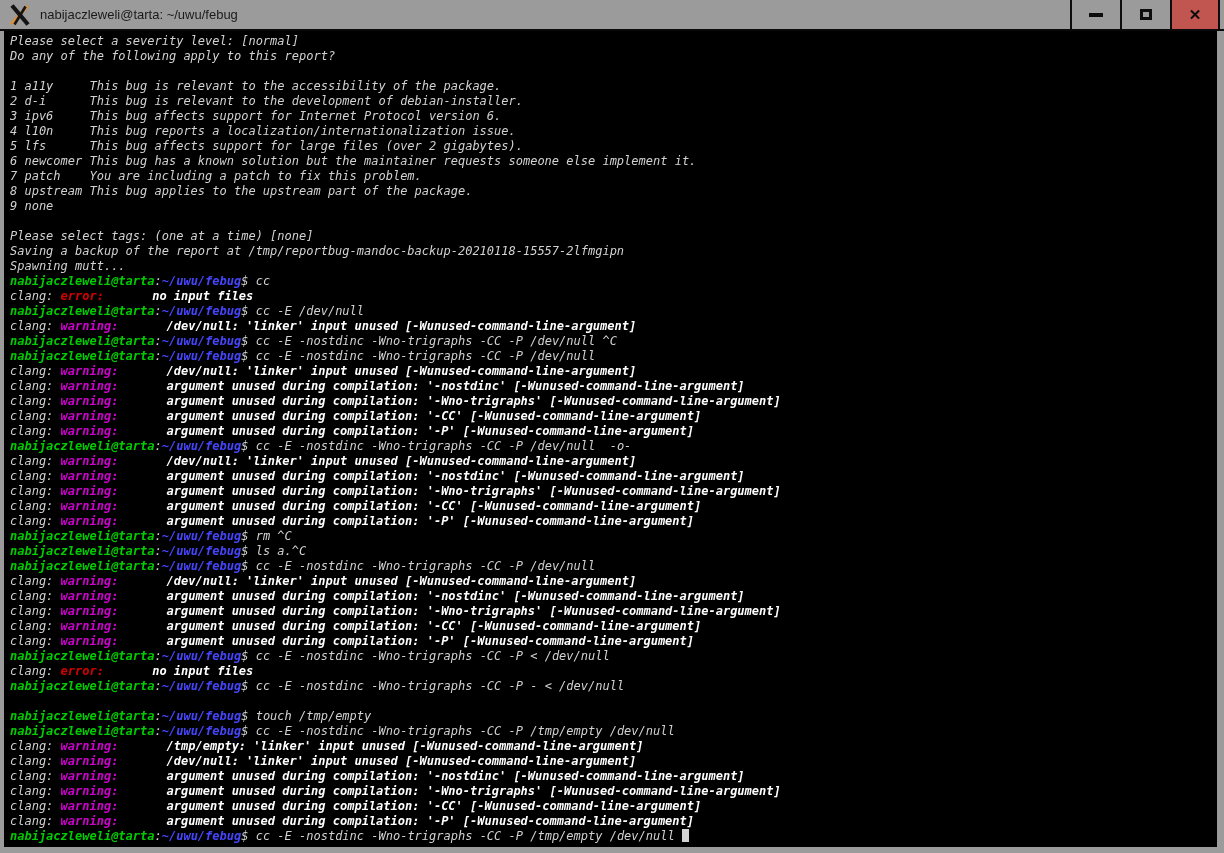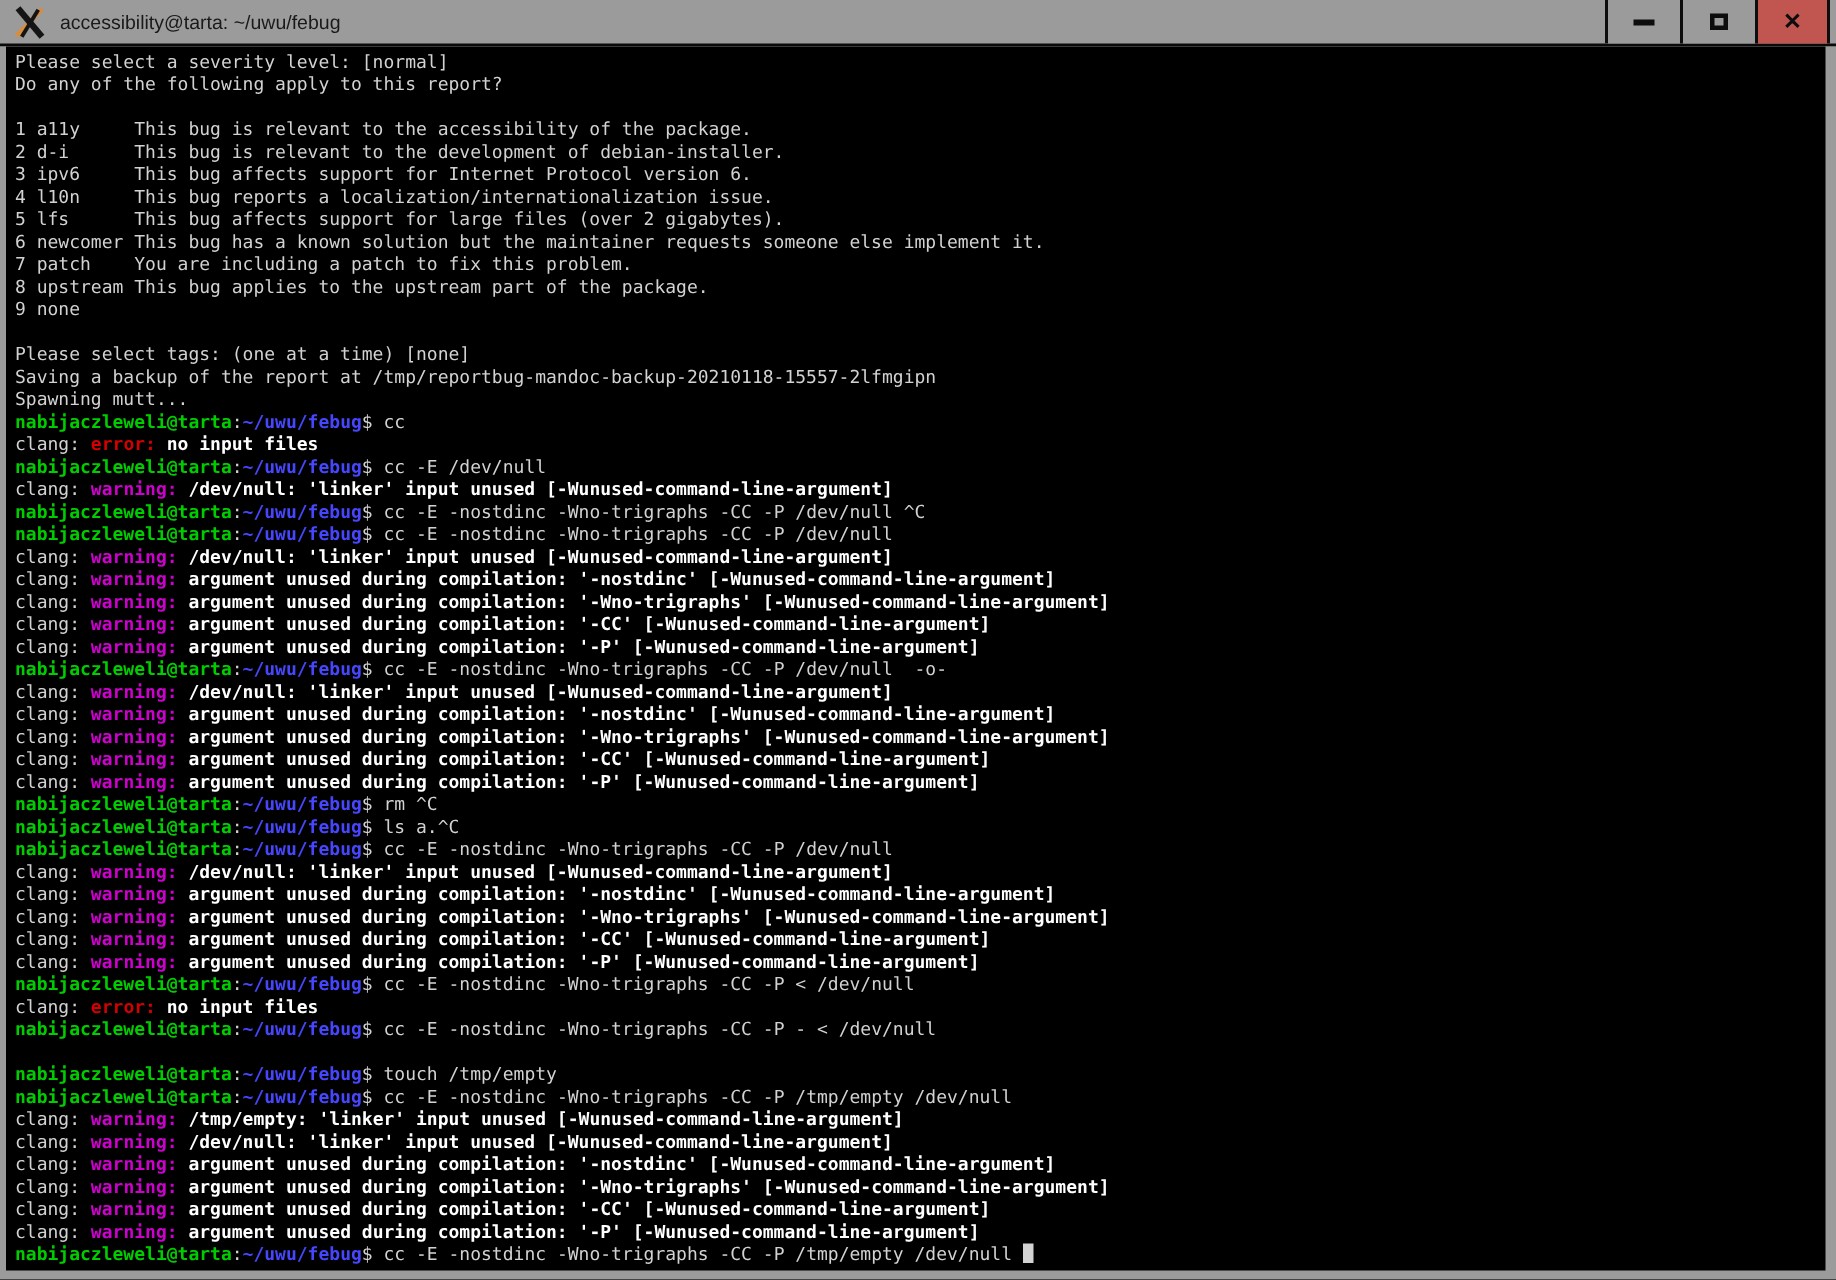--- a/index.html
+++ b/index.html
@@ -33,57 +33,58 @@
   }
   .tb-btn.close { background:var(--close_red,#c0564f); border-right:2px solid #0d0d0d; }
   .glyph-min { width:14px; height:4px; background:#0d0d0d; }
   .glyph-max { width:12px; height:11px; border:3px solid #0d0d0d; }
   .glyph-close { font-size:15px; font-weight:bold; color:#0d0d0d; line-height:1; }
   .term-frame {
     flex:1 1 auto;
     padding:0 7px 6px 4px;
     background:var(--titlebar_gray,#9b9b9b);
     min-height:0;
+    font-style:italic;
   }
   .screen {
     width:100%; height:100%;
     background:var(--terminal_bg,#000);
     overflow:hidden;
   }
   pre.term {
     font-family:"DejaVu Sans Mono", monospace;
     font-size:12px;
     line-height:15px;
     padding:3px 0 0 6px;
     color:var(--fg,#d2d2d2);
   }
   .line { white-space:pre; min-height:15px; }
   .seg-n { color:var(--fg,#d2d2d2); }
-  .seg-b { color:var(--bold_fg,#fff); font-weight:bold; }
+  .seg-b { color:var(--bold_fg,#fff); font-weight:bold;margin-left:41px; }
   .seg-g { color:var(--prompt_green,#00cd00); font-weight:bold; }
   .seg-p { color:var(--path_blue,#4646ff); font-weight:bold; }
   .seg-m { color:var(--warning_magenta,#cd00cd); font-weight:bold;text-align:right; }
   .seg-r { color:var(--error_red,#d40000); font-weight:bold; }
   .cursor {
     display:inline-block; width:7px; height:13px;
     background:var(--cursor,#d2d2d2);
     vertical-align:-2px;
   }
 </style>
 </head>
 <body>
 
 <div class="window">
   <div class="titlebar">
     <svg class="tb-icon" viewBox="0 0 22 22">
       <path d="M2 20 L19 2" stroke="#d98d3c" stroke-width="3" fill="none"></path>
       <path d="M3 1.5 L19 20.5" stroke="#141414" stroke-width="4.2" fill="none"></path>
       <path d="M16.5 2.5 L5.5 20.5" stroke="#141414" stroke-width="2.6" fill="none"></path>
     </svg>
-    <span class="tb-title">accessibility@tarta: ~/uwu/febug</span>
+    <span class="tb-title">nabijaczleweli@tarta: ~/uwu/febug</span>
     <div class="tb-buttons">
       <div class="tb-btn">
         <div class="glyph-min"></div>
       </div>
       <div class="tb-btn">
         <div class="glyph-max"></div>
       </div>
       <div class="tb-btn close">
         <span class="glyph-close">✕</span>
       </div>

